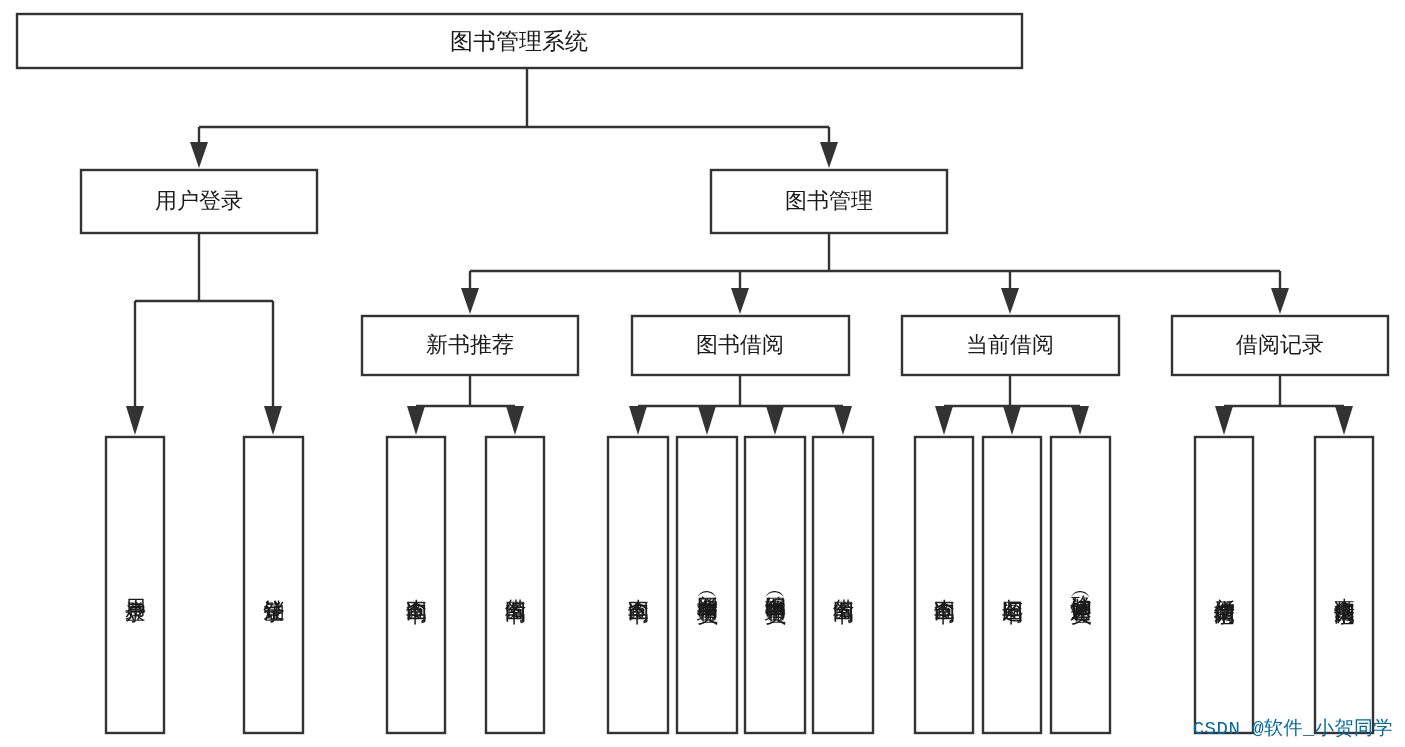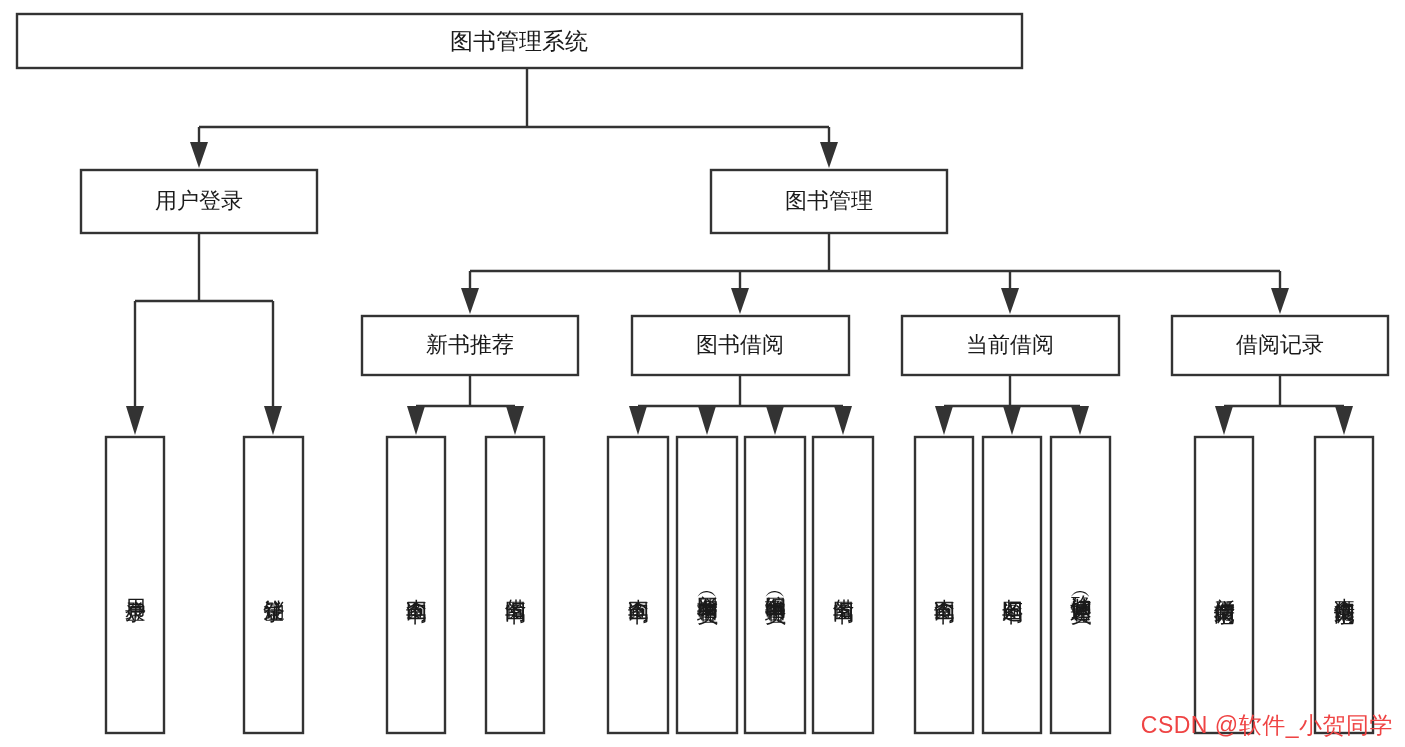--- a/index.html
+++ b/index.html
@@ -63,23 +63,23 @@
     font-size: 21px;
     line-height: 1.18;
     color: #1a1a1a;
     letter-spacing: 1.5px;
     white-space: nowrap;
   }
   #watermark {
     position: absolute;
     right: 12px;
     bottom: 6px;
-    font-family: Liberation Sans, sans-serif;
-    font-size: 23px;
-    color: #ef4444;
+    font-family: Liberation Mono, monospace;
+    font-size: 19px;
+    color: #0369a1;
     letter-spacing: 0.5px;
     user-select: none;
   }
 </style>
 </head>
 <body>
 
 <div id="diagram-root">
 
   <svg id="flow-svg" viewBox="0 0 1405 747">

